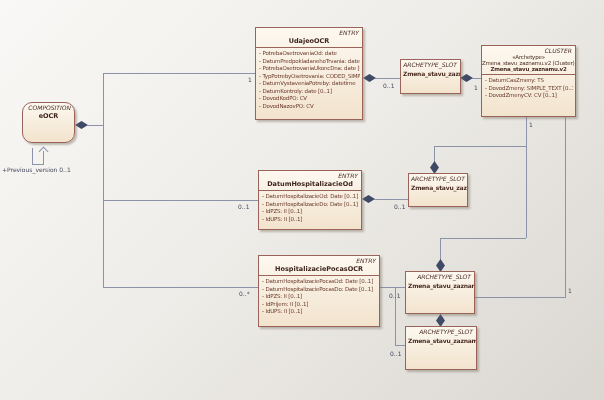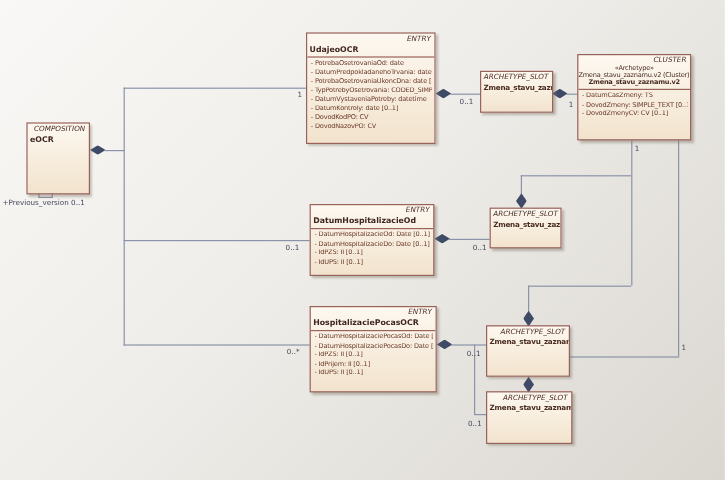--- a/index.html
+++ b/index.html
@@ -17,21 +17,21 @@
     box-shadow:2px 2px 2px rgba(125,115,100,.45);
     box-sizing:border-box;
     color:#4a2c22;
     overflow:hidden;
   }
   .stereo{
     font-size:6px;font-style:italic;text-align:right;
     padding:1px 3px 0 2px;white-space:nowrap;color:#4a2c22;
   }
   .title{
-    font-size:6.5px;font-weight:bold;
+    font-size:6.5px;font-weight:bold;text-align:center;
     padding:1px 2px 2px 2px;white-space:nowrap;overflow:hidden;color:#3d241c;
   }
   .slot-title{
     font-size:6px;font-weight:bold;text-align:left;
     padding:2px 1px 1px 2px;white-space:nowrap;overflow:hidden;letter-spacing:-0.2px;
   }
   .cl-line{font-size:5.5px;text-align:center;white-space:nowrap;overflow:hidden;letter-spacing:-0.2px;}
   .cl-line.b{font-weight:bold;}
   .attrs{
     border-top:1px solid #9a635a;
@@ -103,21 +103,21 @@
   <div class="mult" style="left:239px;top:290px;">0..*</div>
   <div class="mult" style="left:383px;top:82px;">0..1</div>
   <div class="mult" style="left:474px;top:84px;">1</div>
   <div class="mult" style="left:529px;top:121px;">1</div>
   <div class="mult" style="left:394px;top:203px;">0..1</div>
   <div class="mult" style="left:389px;top:292px;">0..1</div>
   <div class="mult" style="left:568px;top:287px;">1</div>
   <div class="mult" style="left:390px;top:350px;">0..1</div>
   <div class="mult" style="left:2px;top:166px;">+Previous_version 0..1</div>
 
-  <div class="node" style="left:22px;top:102px;width:53px;height:60px;">
+  <div class="node" style="left:22px;top:102px;width:53px;height:41px;border-radius:10px;">
     <div class="stereo">COMPOSITION</div>
     <div class="title">eOCR</div>
   </div>
 
   <div class="node" style="left:255px;top:27px;width:108px;height:93px;">
     <div class="stereo">ENTRY</div>
     <div class="title">UdajeoOCR</div>
     <div class="attrs">
       <div class="attr">-  PotrebaOsetrovaniaOd: date</div>
       <div class="attr">-  DatumPredpokladanehoTrvania: date</div>
@@ -156,21 +156,21 @@
       <div class="attr">-  IdPZS: II [0..1]</div>
       <div class="attr">-  IdUPS: II [0..1]</div>
     </div>
   </div>
 
   <div class="node" style="left:408px;top:173px;width:60px;height:34px;">
     <div class="stereo">ARCHETYPE_SLOT</div>
     <div class="slot-title">Zmena_stavu_zaznamu</div>
   </div>
 
-  <div class="node" style="left:258px;top:255px;width:106px;height:72px;">
+  <div class="node" style="left:258px;top:255px;width:122px;height:72px;">
     <div class="stereo">ENTRY</div>
     <div class="title">HospitalizaciePocasOCR</div>
     <div class="attrs">
       <div class="attr">-  DatumHospitalizaciePocasOd: Date [0..1]</div>
       <div class="attr">-  DatumHospitalizaciePocasDo: Date [0..1]</div>
       <div class="attr">-  IdPZS: II [0..1]</div>
       <div class="attr">-  IdPrijem: II [0..1]</div>
       <div class="attr">-  IdUPS: II [0..1]</div>
     </div>
   </div>

